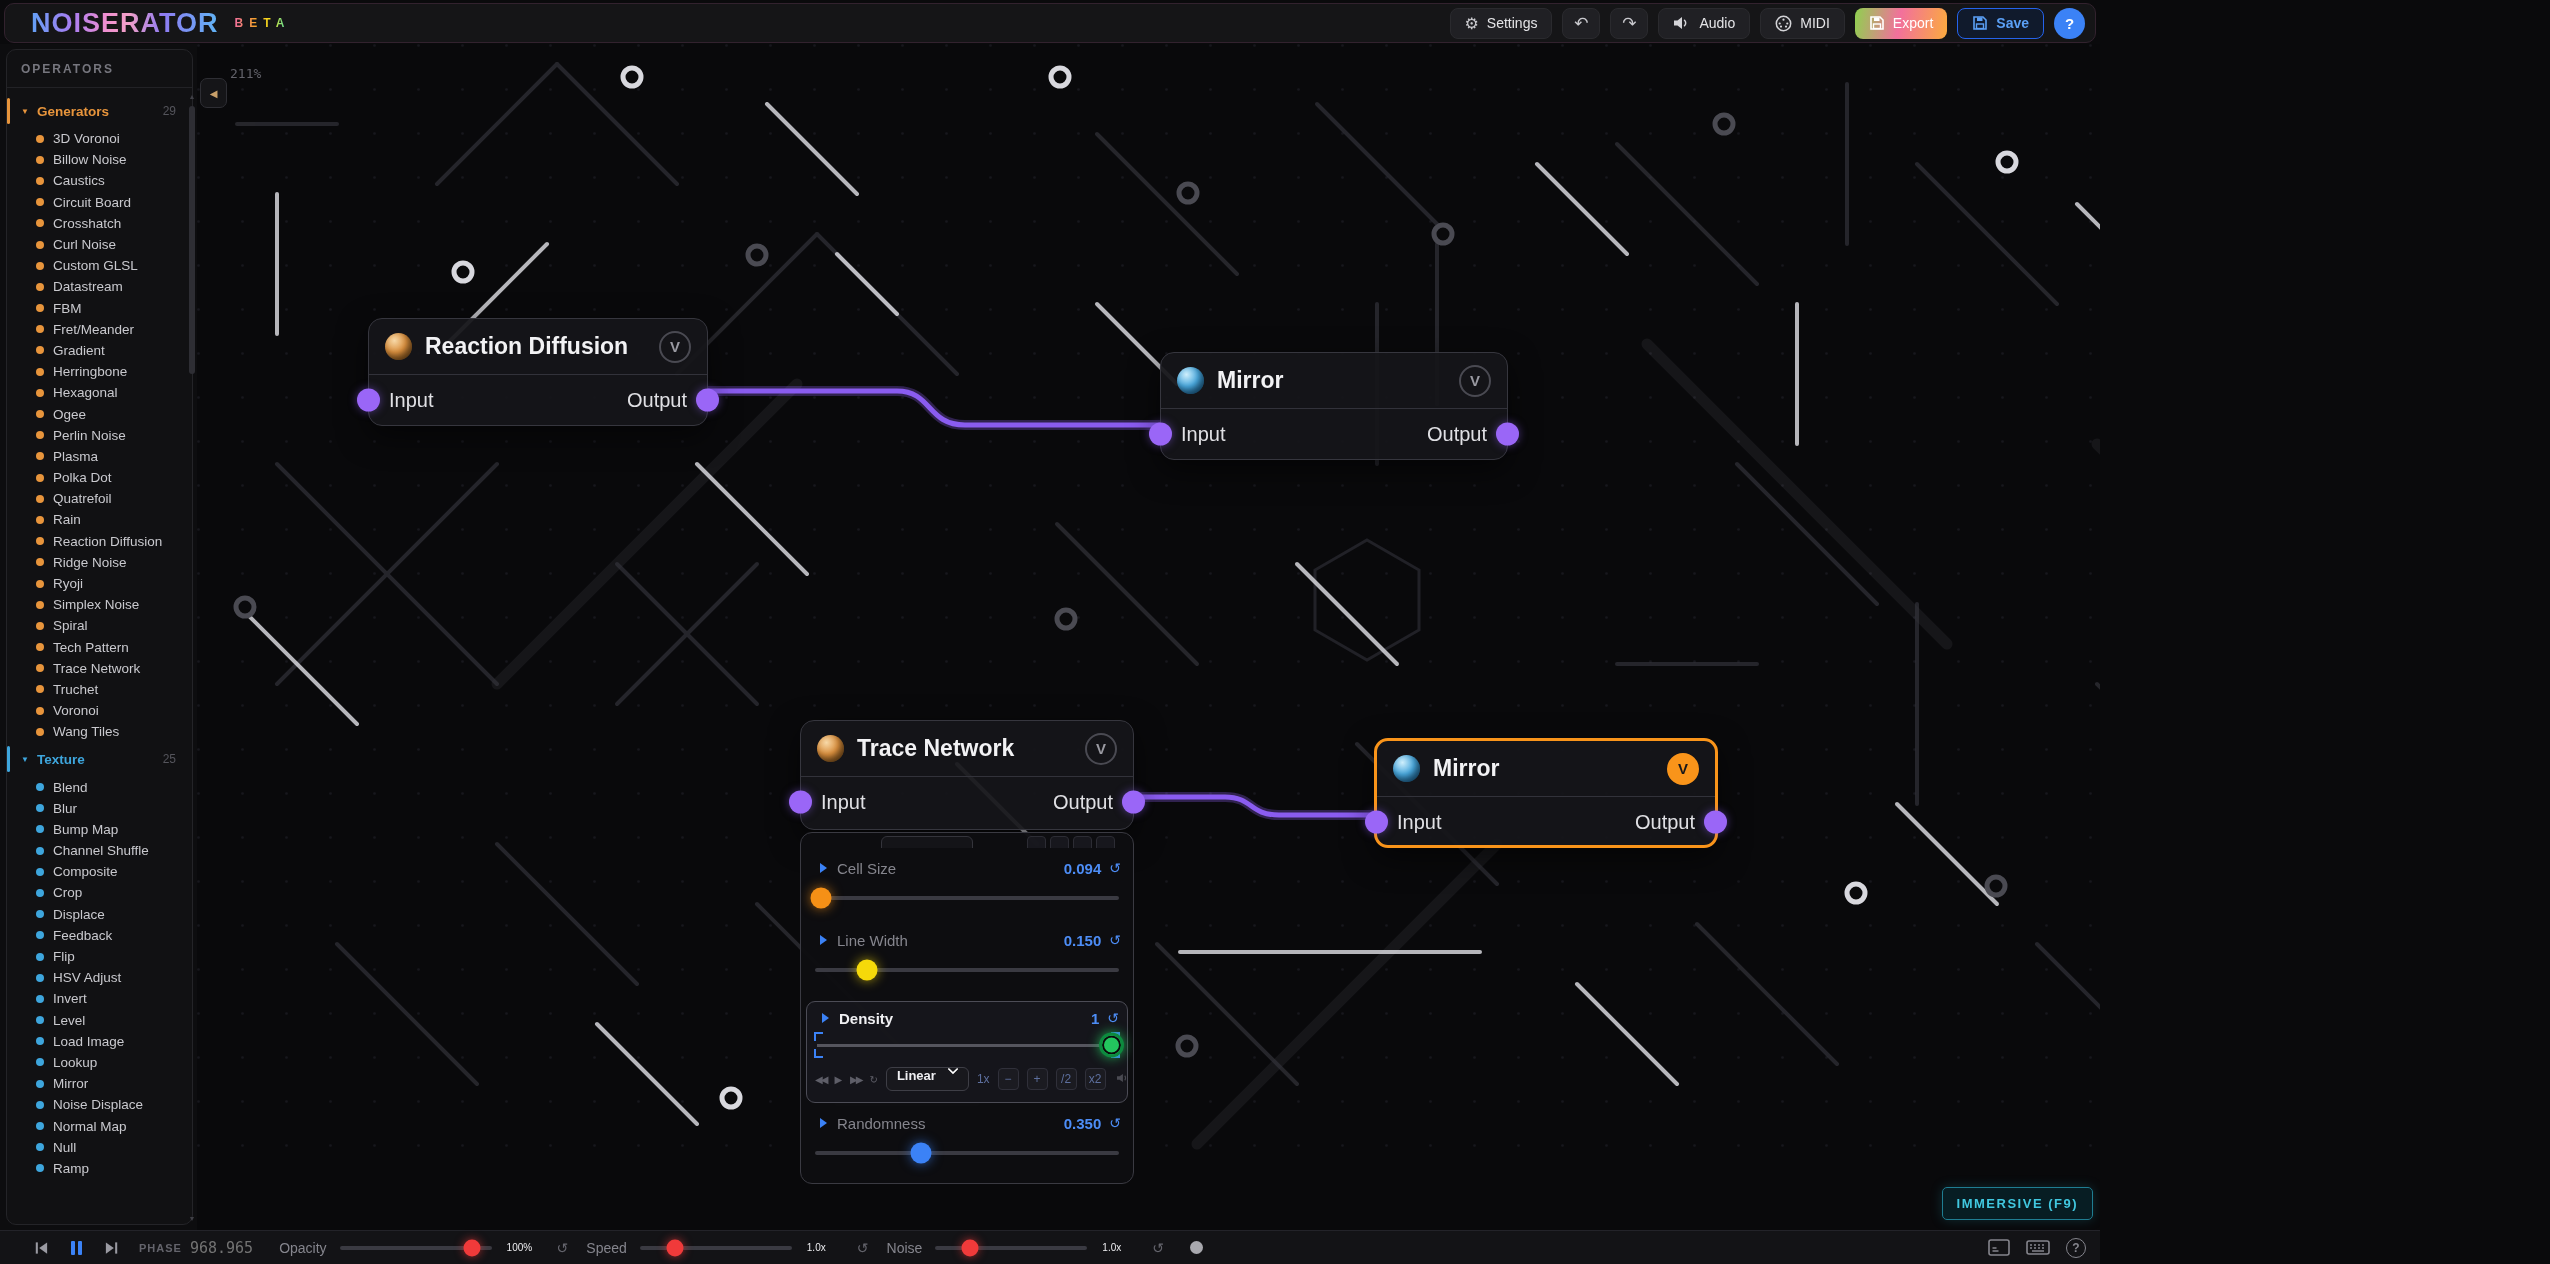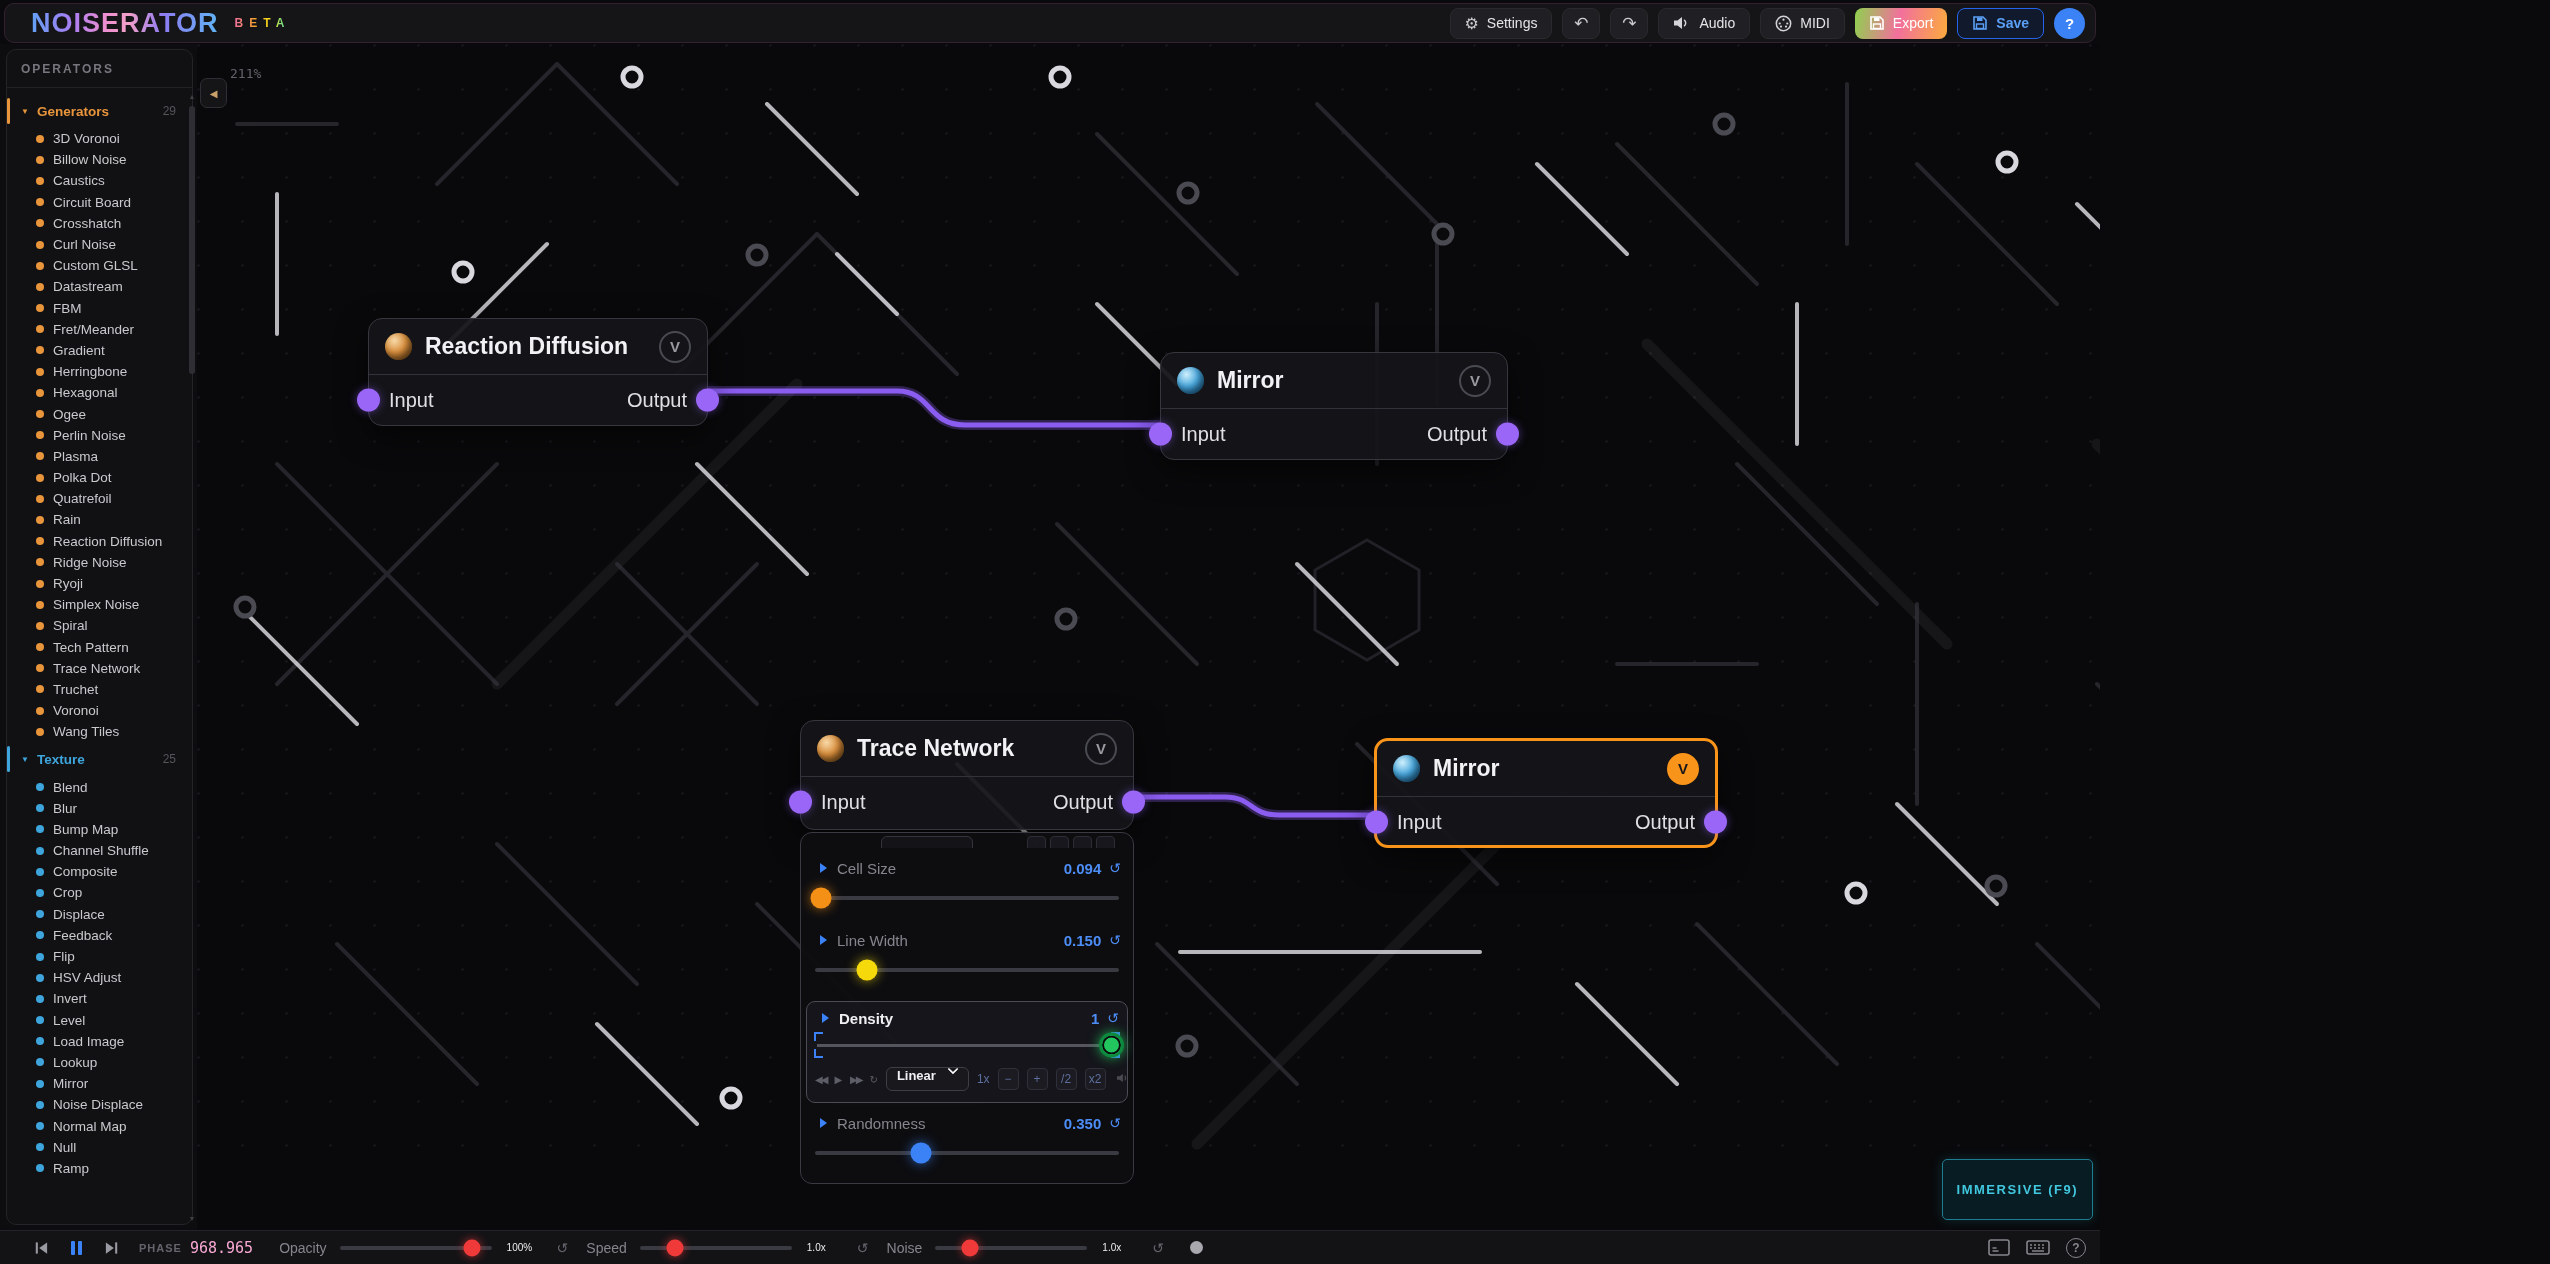--- a/index.html
+++ b/index.html
@@ -119,32 +119,32 @@
 .tc-ic.single{letter-spacing:0}
 .tl-dd{display:flex;gap:12px;background:#18181d;border:1px solid #3e3e46;border-radius:6px;height:24px;
   padding:0 10px;color:#f0f0f3;font-size:13px;font-weight:600;cursor:pointer}
 .tl-mult{color:#5d6f9e;font-size:12px;margin-left:auto}
 .tc-btn{min-width:21px;height:22px;display:flex;align-items:center;justify-content:center;background:#1b1b21;
   border:1px solid #30303a;border-radius:4px;color:#5d6f9e;font-size:12px;padding:0 3px;cursor:pointer}
 .tc-spk{color:#4a4a52;margin-left:2px}
 
 
 .immersive{position:absolute;right:7px;bottom:10px;background:rgba(8,32,38,.92);border:1.5px solid #1f7d92;
-  border-radius:5px;color:#41c8e0;font-size:13px;font-weight:700;letter-spacing:1.5px;padding:22px 14px;z-index:5;
+  border-radius:5px;color:#41c8e0;font-size:13px;font-weight:700;letter-spacing:1.5px;padding:8px 14px;z-index:5;
   box-shadow:0 0 12px rgba(30,150,170,.25);cursor:pointer}
 
 
 .bottombar{height:34px;background:#131316;border-top:1px solid #232329;display:flex;align-items:center;
   padding:0 14px 0 34px;position:relative;z-index:6}
 .transport{display:flex;align-items:center;gap:22px;margin-right:20px}
 .t-ic{display:flex;align-items:center;cursor:pointer}
 .pause{display:flex;gap:3px;cursor:pointer}
 .pause span{width:4px;height:14px;background:#3b82f6;border-radius:1px}
 .phase-label{font-size:11px;letter-spacing:1px;color:#64646c;font-weight:700;margin-right:8px}
-.phase-val{font-family:"DejaVu Sans Mono",monospace;font-size:15px;color:#f9a8d4;margin-right:26px}
+.phase-val{font-family:"DejaVu Sans Mono",monospace;font-size:15px;color:#737373;margin-right:26px}
 .bb-sliders{display:flex;align-items:center}
 .bb-slider{display:flex;align-items:center;margin-right:18px}
 .bb-label{font-size:14px;color:#85858d;margin-right:13px}
 .bb-track{position:relative;width:152px;height:4px;background:#3a3a42;border-radius:2px;margin-right:15px;cursor:pointer}
 .bb-knob{position:absolute;top:50%;width:17px;height:17px;background:#f03a3a;border-radius:50%;
   transform:translate(-50%,-50%);box-shadow:0 0 10px rgba(240,58,58,.7)}
 .bb-val{font-size:10px;color:#ececef;margin-right:10px;min-width:40px}
 .bb-reset{color:#64646c;font-size:14px;cursor:pointer}
 .bb-dot{width:13px;height:13px;border-radius:50%;background:#a8a8ae;margin-left:8px}
 .bb-right{margin-left:auto;display:flex;align-items:center;gap:16px;color:#85858d}

